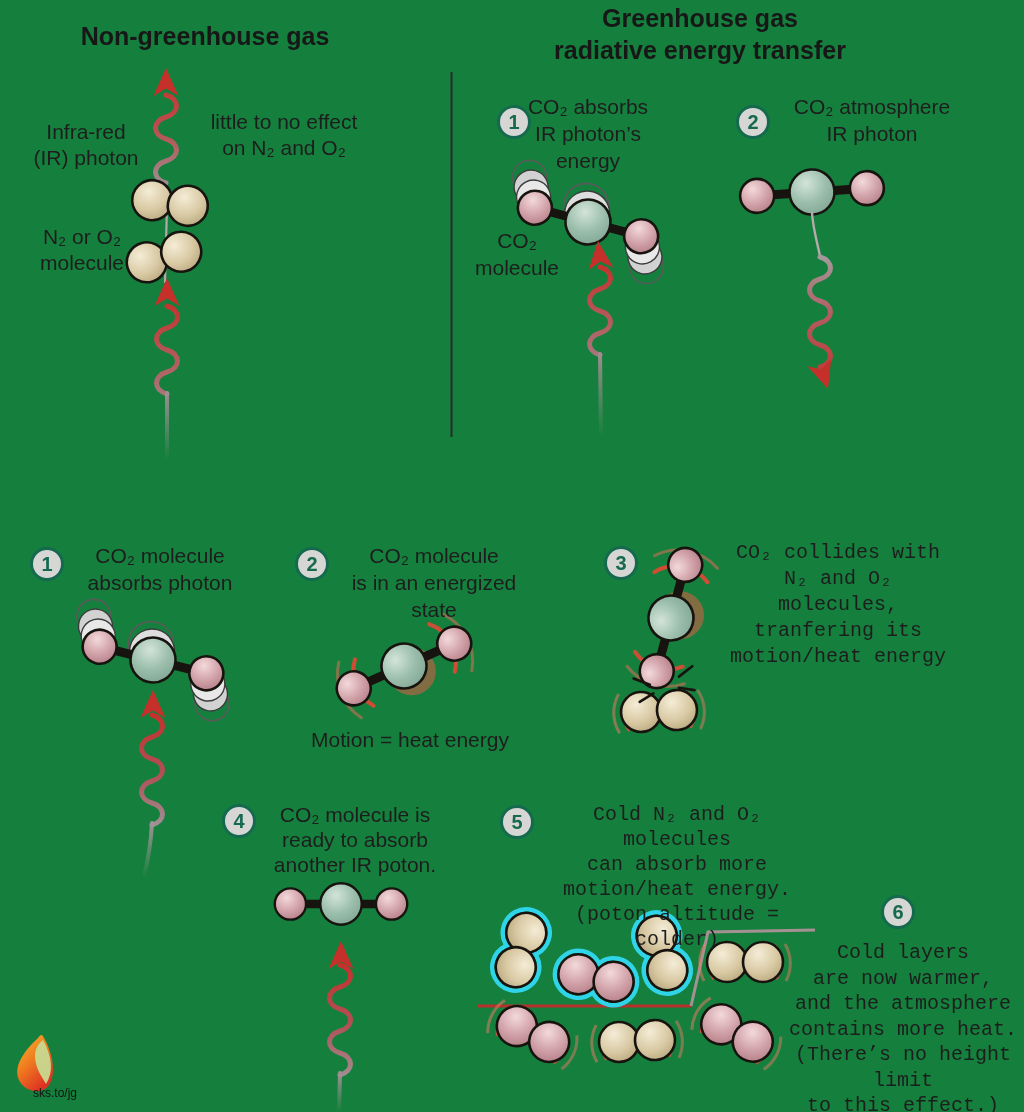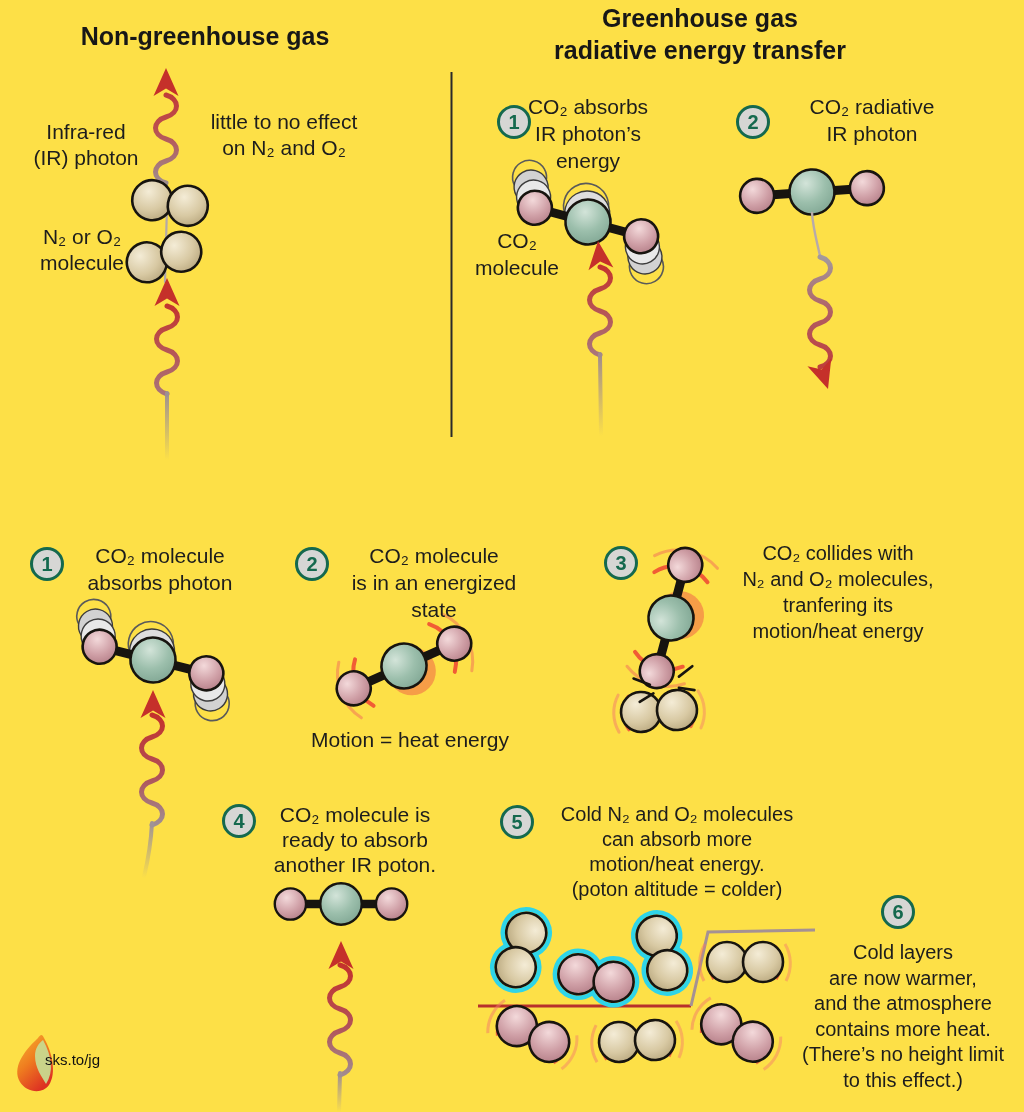--- a/index.html
+++ b/index.html
@@ -1,31 +1,31 @@
 <!DOCTYPE html>
 <html><head>
 <meta charset="utf-8">
 <style>
   html,body{margin:0;padding:0;background:#ffffff;}
   #stage{
-    position:relative;width:1024px;height:1112px;background:#fde047;overflow:hidden;
+    position:relative;width:1024px;height:1112px;background:#15803d;overflow:hidden;
     font-family:"Liberation Sans","DejaVu Sans",sans-serif;color:#1d1d1d;
   }
   #gfx{position:absolute;left:0;top:0;}
   .tb{position:absolute;text-align:center;font-size:21px;line-height:26px;font-weight:500;}
   .title{font-size:25px;line-height:32px;font-weight:600;color:#171717;}
   .step-circle{
     position:absolute;width:34px;height:34px;border-radius:50%;
     border:3.5px solid #15694e;background:#d6d6d4;color:#15694e;
     display:flex;align-items:center;justify-content:center;
     font-size:20px;font-weight:700;box-sizing:border-box;
   }
-  .small{font-size:20px;line-height:25px;}
+  .small{font-size:20px;line-height:25px;font-family:Liberation Mono, monospace;}
   .step6{line-height:25.5px;}
-  .footer-credit{position:absolute;left:10px;top:1051px;width:90px;font-size:15px;text-align:right;color:#111;}
+  .footer-credit{position:absolute;left:10px;top:1086px;width:90px;font-size:12px;text-align:center;color:#111;}
 </style>
 </head>
 <body>
 
 <div id="stage">
 
 <svg id="gfx" width="1024" height="1112" viewBox="0 0 1024 1112">
   <defs>
     <radialGradient id="gTan" cx="0.38" cy="0.3" r="0.85">
       <stop offset="0" stop-color="#f4ecd6"></stop>
@@ -278,21 +278,21 @@
 
   <div class="step-circle" style="left:497px;top:105px">1</div>
   <div class="tb" style="left:508px;top:93px;width:160px;line-height:27px">
     <div>CO₂ absorbs</div>
     <div>IR photon’s</div>
     <div>energy</div>
   </div>
 
   <div class="step-circle" style="left:736px;top:105px">2</div>
   <div class="tb" style="left:782px;top:93px;width:180px;line-height:27px">
-    <div>CO₂ radiative</div>
+    <div>CO₂ atmosphere</div>
     <div>IR photon</div>
   </div>
 
   <div class="tb" style="left:457px;top:227px;width:120px;line-height:27px">
     <div>CO₂</div>
     <div>molecule</div>
   </div>
 
 
   <div class="step-circle" style="left:30px;top:547px">1</div>

